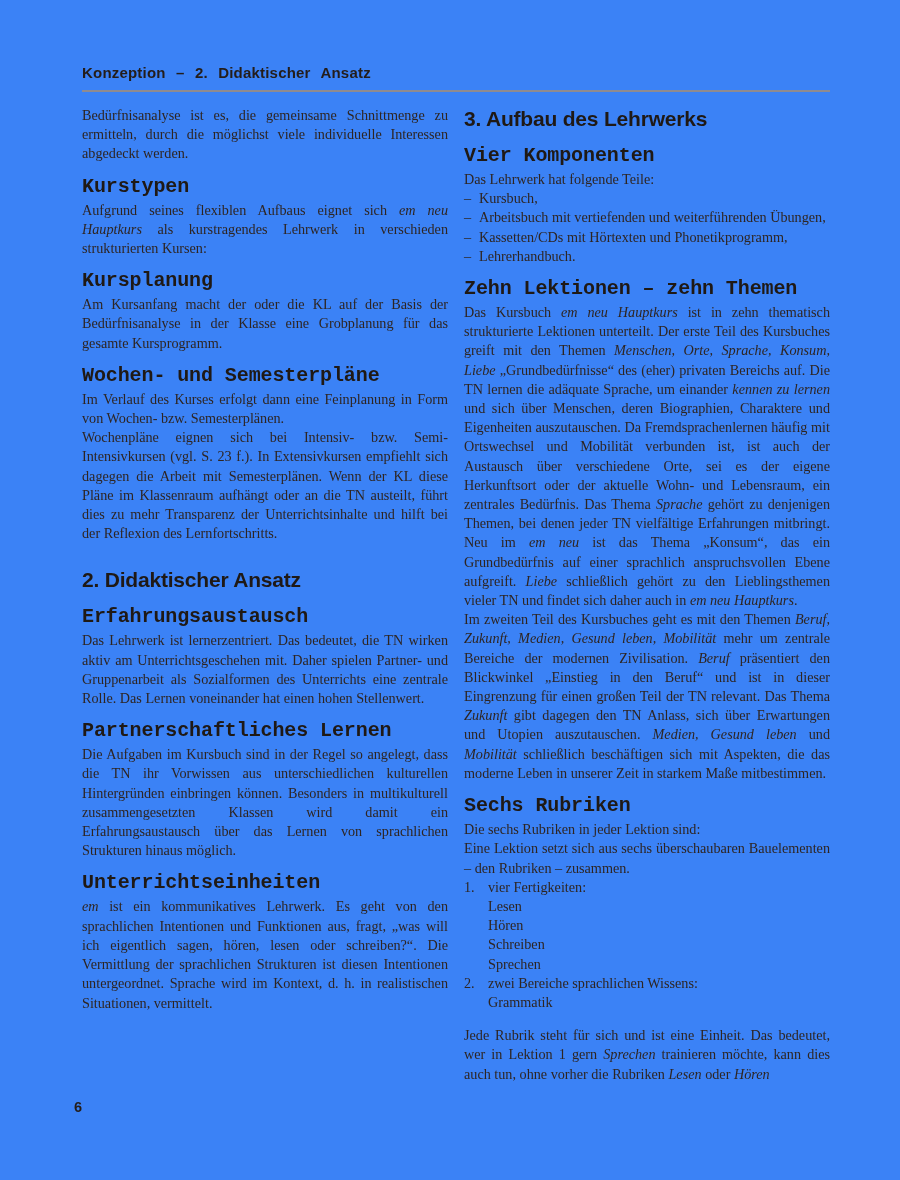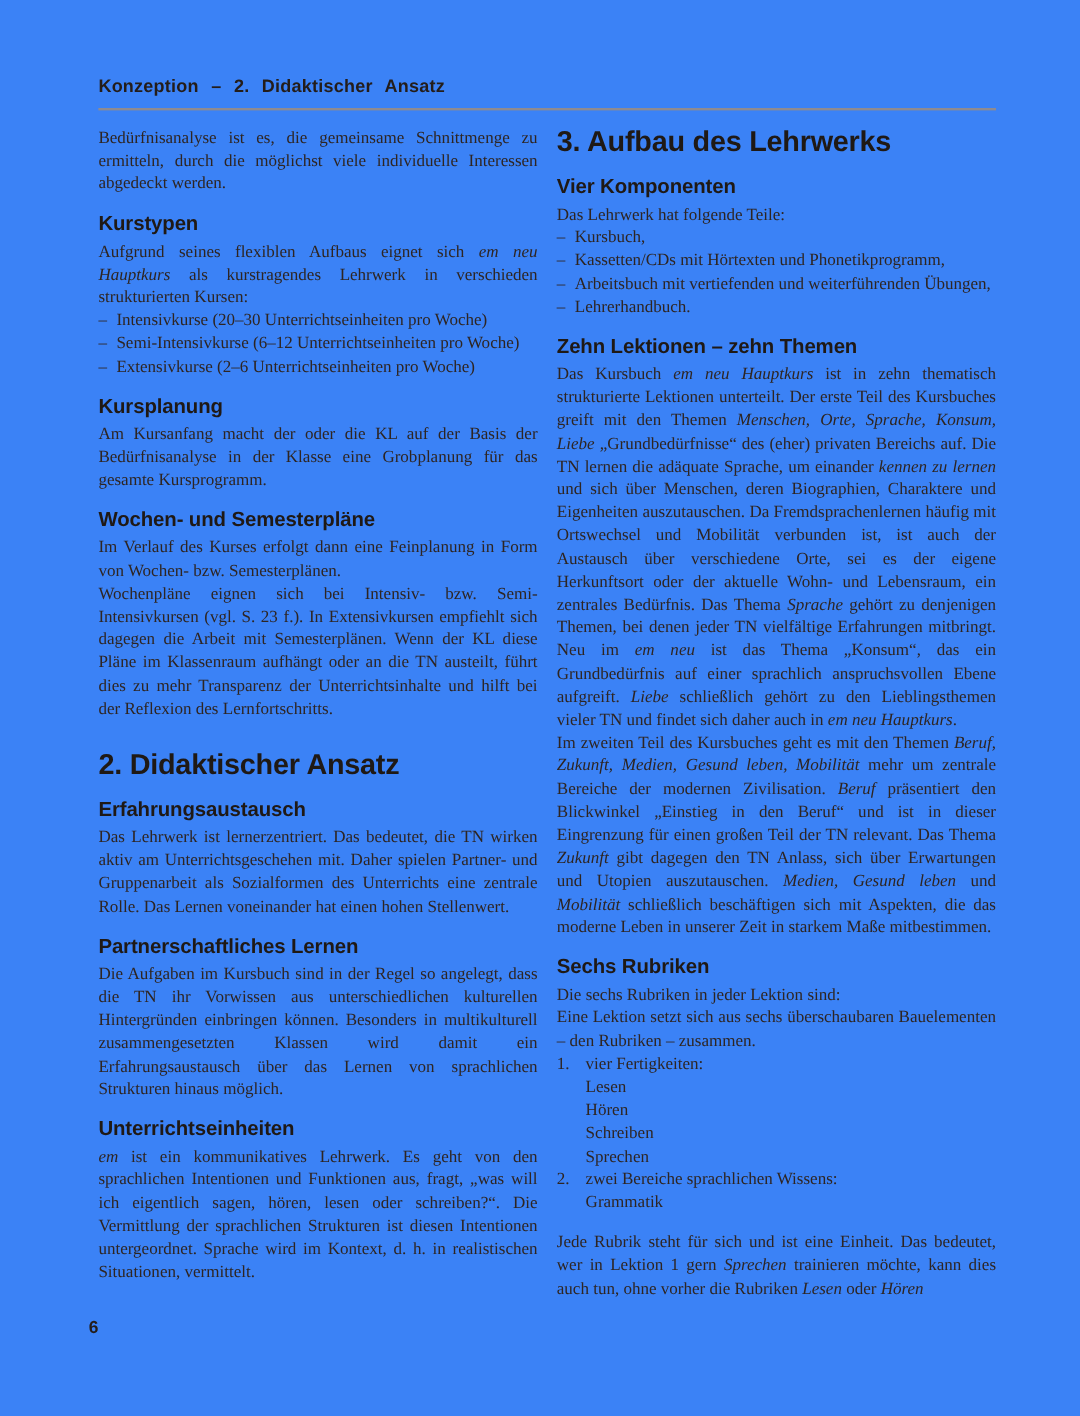--- a/index.html
+++ b/index.html
@@ -24,27 +24,27 @@
     display:flex; gap:16px;justify-content:flex-end;
   }
   .col { width:366px; }
   .body-text, .col p, .dash-item, .num-item, .sub-line {
     font-size:14.2px; line-height:19.2px; text-align:justify;
     hyphens:auto; -webkit-hyphens:auto;
   }
   .col p { margin:0; }
   em { font-style:italic; }
   .subhead {
-    font-family:Liberation Sans, sans-serif; font-weight:bold;
-    font-size:17px; line-height:19px; margin:13px 0 5px;
+    font-family:Liberation Mono, monospace; font-weight:bold;
+    font-size:20px; line-height:19px; margin:13px 0 5px;
     color:#1f1915; text-align:left; letter-spacing:-0.1px;
   }
   .section-head {
     font-family:"Liberation Sans", sans-serif; font-weight:bold;
-    font-size:24px; line-height:25px; margin:24px 0 15px;
+    font-size:21px; line-height:25px; margin:24px 0 15px;
     color:#1f1915; text-align:left; letter-spacing:-0.2px;
   }
   .col > :first-child { margin-top:0; }
   .dash-list { margin:0; }
   .dash-item { position:relative; padding-left:15px; }
   .dash-item::before { content:"\2013"; position:absolute; left:0; top:0; }
   .num-list { margin:0; }
   .num-item { position:relative; padding-left:24px; text-align:left; }
   .num { position:absolute; left:0; top:0; }
   .sub-line { padding-left:24px; text-align:left; }
@@ -63,25 +63,20 @@
   <div class="running-head">Konzeption  –  2. Didaktischer Ansatz</div>
   <div class="head-rule"></div>
 
   <div class="columns">
 
     <div class="col">
       <p>Bedürfnisanalyse ist es, die gemeinsame Schnittmenge zu ermitteln, durch die möglichst viele individuelle Interessen abgedeckt werden.</p>
 
       <div class="subhead">Kurstypen</div>
       <p>Aufgrund seines flexiblen Aufbaus eignet sich <em>em neu Hauptkurs</em> als kurstragendes Lehrwerk in verschieden strukturierten Kursen:</p>
-      <div class="dash-list">
-        <div class="dash-item">Intensivkurse (20–30 Unterrichtseinheiten pro Woche)</div>
-        <div class="dash-item">Semi-Intensivkurse (6–12 Unterrichtseinheiten pro Woche)</div>
-        <div class="dash-item">Extensivkurse (2–6 Unterrichtseinheiten pro Woche)</div>
-      </div>
 
       <div class="subhead">Kursplanung</div>
       <p>Am Kursanfang macht der oder die KL auf der Basis der Bedürfnisanalyse in der Klasse eine Grobplanung für das gesamte Kursprogramm.</p>
 
       <div class="subhead">Wochen- und Semesterpläne</div>
       <p>Im Verlauf des Kurses erfolgt dann eine Feinplanung in Form von Wochen- bzw. Semesterplänen.</p>
       <p>Wochenpläne eignen sich bei Intensiv- bzw. Semi-Intensivkursen (vgl. S. 23 f.). In Extensivkursen empfiehlt sich dagegen die Arbeit mit Semesterplänen. Wenn der KL diese Pläne im Klassenraum aufhängt oder an die TN austeilt, führt dies zu mehr Transparenz der Unterrichtsinhalte und hilft bei der Reflexion des Lernfortschritts.</p>
 
       <div class="section-head">2. Didaktischer Ansatz</div>
 
@@ -95,22 +90,22 @@
       <p><em>em</em> ist ein kommunikatives Lehrwerk. Es geht von den sprachlichen Intentionen und Funktionen aus, fragt, „was will ich eigentlich sagen, hören, lesen oder schreiben?“. Die Vermittlung der sprachlichen Strukturen ist diesen Intentionen untergeordnet. Sprache wird im Kontext, d. h. in realistischen Situationen, vermittelt.</p>
     </div>
 
     <div class="col">
       <div class="section-head">3. Aufbau des Lehrwerks</div>
 
       <div class="subhead">Vier Komponenten</div>
       <p>Das Lehrwerk hat folgende Teile:</p>
       <div class="dash-list">
         <div class="dash-item">Kursbuch,</div>
+        <div class="dash-item">Arbeitsbuch mit vertiefenden und weiterführenden Übungen,</div>
         <div class="dash-item">Kassetten/CDs mit Hörtexten und Phonetikprogramm,</div>
-        <div class="dash-item">Arbeitsbuch mit vertiefenden und weiterführenden Übungen,</div>
         <div class="dash-item">Lehrerhandbuch.</div>
       </div>
 
       <div class="subhead">Zehn Lektionen – zehn Themen</div>
       <p>Das Kursbuch <em>em neu Hauptkurs</em> ist in zehn thematisch strukturierte Lektionen unterteilt. Der erste Teil des Kursbuches greift mit den Themen <em>Menschen, Orte, Sprache, Konsum, Liebe</em> „Grundbedürfnisse“ des (eher) privaten Bereichs auf. Die TN lernen die adäquate Sprache, um einander <em>kennen zu lernen</em> und sich über Menschen, deren Biographien, Charaktere und Eigenheiten auszutauschen. Da Fremdsprachenlernen häufig mit Ortswechsel und Mobilität verbunden ist, ist auch der Austausch über verschiedene Orte, sei es der eigene Herkunftsort oder der aktuelle Wohn- und Lebensraum, ein zentrales Bedürfnis. Das Thema <em>Sprache</em> gehört zu denjenigen Themen, bei denen jeder TN vielfältige Erfahrungen mitbringt. Neu im <em>em neu</em> ist das Thema „Konsum“, das ein Grundbedürfnis auf einer sprachlich anspruchsvollen Ebene aufgreift. <em>Liebe</em> schließlich gehört zu den Lieblingsthemen vieler TN und findet sich daher auch in <em>em neu Hauptkurs</em>.</p>
       <p>Im zweiten Teil des Kursbuches geht es mit den Themen <em>Beruf, Zukunft, Medien, Gesund leben, Mobilität</em> mehr um zentrale Bereiche der modernen Zivilisation. <em>Beruf</em> präsentiert den Blickwinkel „Einstieg in den Beruf“ und ist in dieser Eingrenzung für einen großen Teil der TN relevant. Das Thema <em>Zukunft</em> gibt dagegen den TN Anlass, sich über Erwartungen und Utopien auszutauschen. <em>Medien, Gesund leben</em> und <em>Mobilität</em> schließlich beschäftigen sich mit Aspekten, die das moderne Leben in unserer Zeit in starkem Maße mitbestimmen.</p>
 
       <div class="subhead">Sechs Rubriken</div>
       <p>Die sechs Rubriken in jeder Lektion sind:</p>
       <p>Eine Lektion setzt sich aus sechs überschaubaren Bauelementen – den Rubriken – zusammen.</p>

